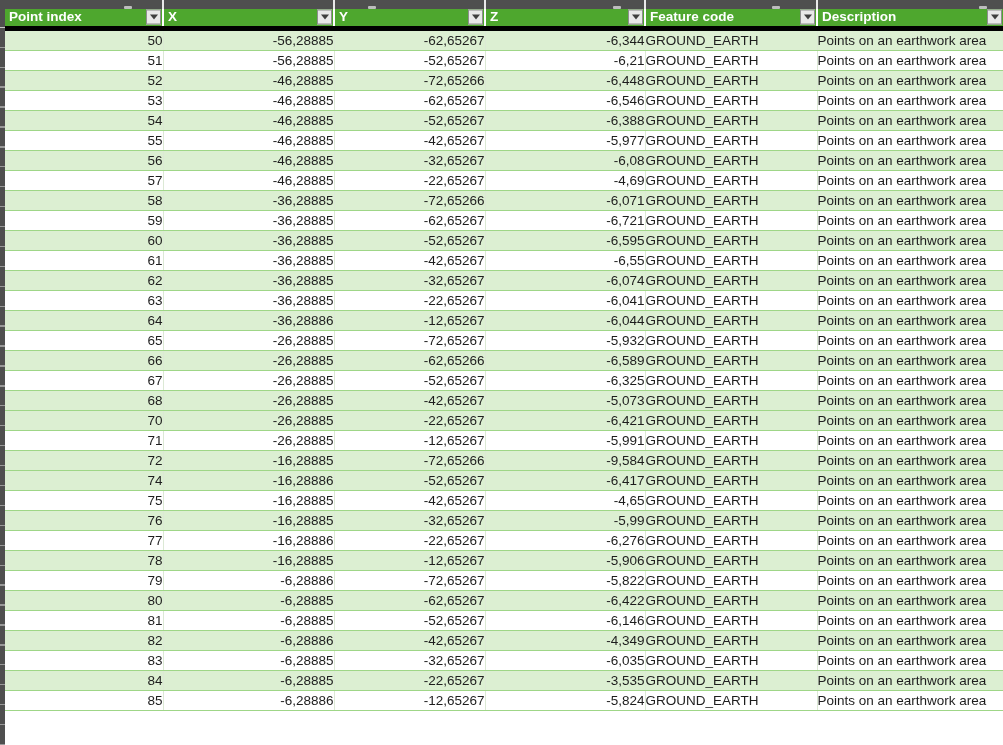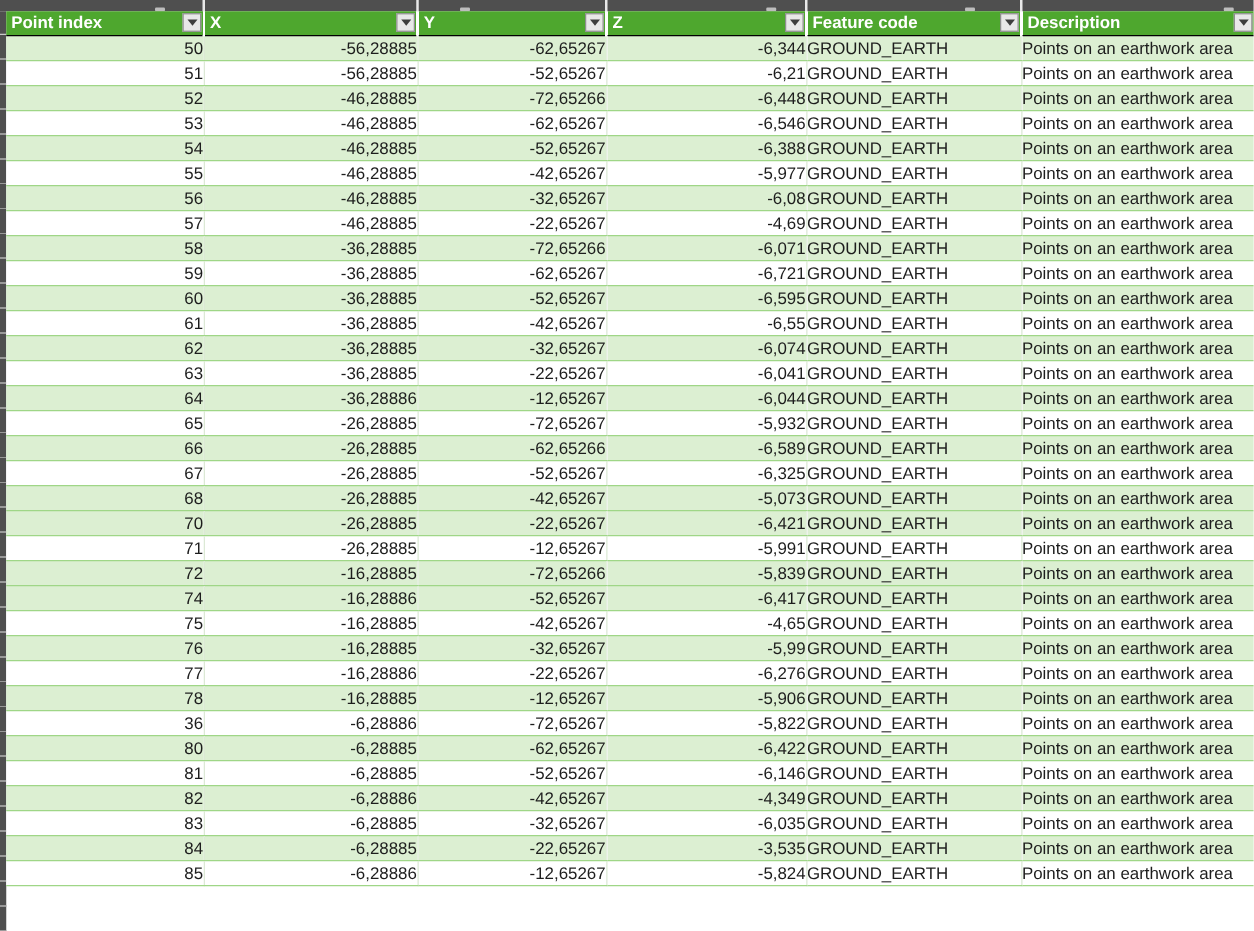--- a/index.html
+++ b/index.html
@@ -64,21 +64,21 @@
     box-sizing: border-box;
     background: #4EA72E;
     color: #ffffff;
     font-size: 13.5px;
     font-weight: bold;
     text-align: left;
     padding: 0 0 1px 4px;
     position: relative;
     white-space: nowrap;
     overflow: visible;
-    border-bottom: 1px solid #000000;
+    border-bottom: 5px solid #000000;
   }
   table.grid th + th { border-left: 2px solid #ffffff; }
   .filter-btn {
     position: absolute;
     right: 1px; top: 50%;
     transform: translateY(-50%);
     width: 15px; height: 15px;
     box-sizing: border-box;
     background: #E8E8E8;
     border: 1px solid #8E8E8E;
@@ -350,21 +350,21 @@
           <td class="num">-26,28885</td>
           <td class="num">-12,65267</td>
           <td class="num">-5,991</td>
           <td class="txt">GROUND_EARTH</td>
           <td class="txt desc">Points on an earthwork area</td>
         </tr>
         <tr class="band">
           <td class="num">72</td>
           <td class="num">-16,28885</td>
           <td class="num">-72,65266</td>
-          <td class="num">-5,839</td>
+          <td class="num">-9,584</td>
           <td class="txt">GROUND_EARTH</td>
           <td class="txt desc">Points on an earthwork area</td>
         </tr>
         <tr class="band">
           <td class="num">74</td>
           <td class="num">-16,28886</td>
           <td class="num">-52,65267</td>
           <td class="num">-6,417</td>
           <td class="txt">GROUND_EARTH</td>
           <td class="txt desc">Points on an earthwork area</td>
@@ -395,21 +395,21 @@
         </tr>
         <tr class="band">
           <td class="num">78</td>
           <td class="num">-16,28885</td>
           <td class="num">-12,65267</td>
           <td class="num">-5,906</td>
           <td class="txt">GROUND_EARTH</td>
           <td class="txt desc">Points on an earthwork area</td>
         </tr>
         <tr>
-          <td class="num">36</td>
+          <td class="num">79</td>
           <td class="num">-6,28886</td>
           <td class="num">-72,65267</td>
           <td class="num">-5,822</td>
           <td class="txt">GROUND_EARTH</td>
           <td class="txt desc">Points on an earthwork area</td>
         </tr>
         <tr class="band">
           <td class="num">80</td>
           <td class="num">-6,28885</td>
           <td class="num">-62,65267</td>

